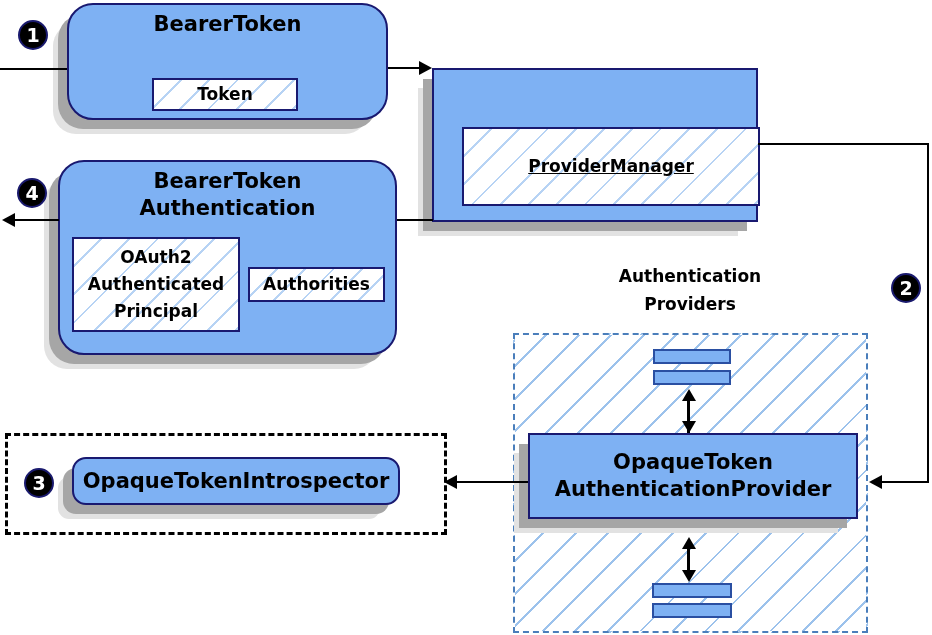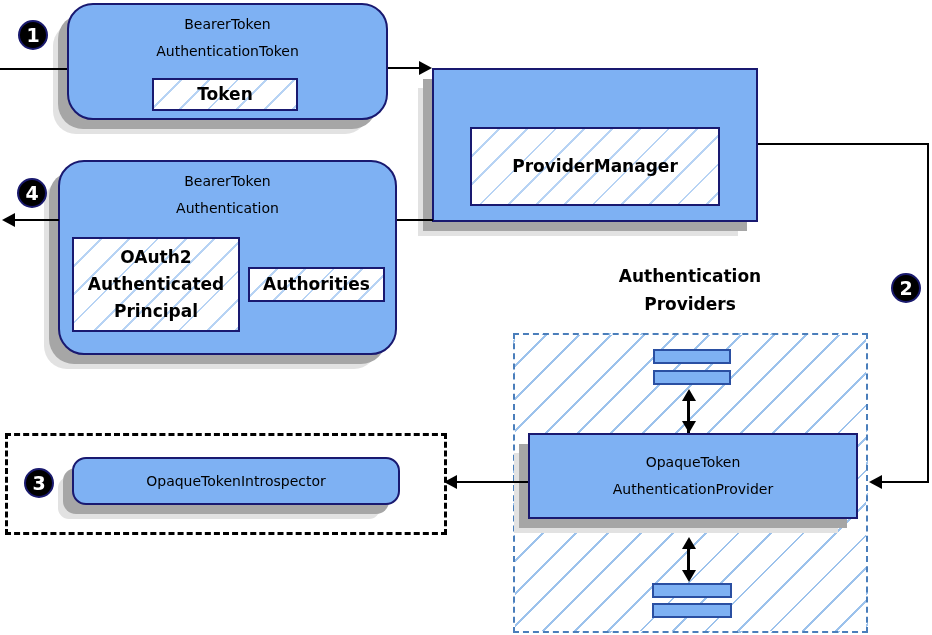--- a/index.html
+++ b/index.html
@@ -7,21 +7,21 @@
     position:relative;width:932px;height:635px;background:#ffffff;overflow:hidden;
     font-family:"DejaVu Sans","Liberation Sans",sans-serif;color:#000;
   }
   
   .node{
     position:absolute;box-sizing:border-box;
     background:#7eb1f3;border:2px solid #191970;
     box-shadow:-10px 10px 0 -1px #a6a6a6,-17px 17px 0 -3px #e2e2e2;
   }
   .rounded{border-radius:26px;}
-  .node-title{font-weight:normal;font-size:14px;line-height:27px;text-align:center;display:block;}
+  .node-title{font-weight:bold;font-size:21px;line-height:27px;text-align:center;display:block;}
   .title-wrap{position:absolute;left:0;right:0;top:6px;text-align:center;}
   
   .chip{
     position:absolute;box-sizing:border-box;
     background-color:#ffffff;
     background-image:repeating-linear-gradient(135deg,rgba(255,255,255,0) 0 18px,#b7d3f4 18px 20px);
     border:2px solid #191970;
     display:flex;align-items:center;justify-content:center;flex-direction:column;
     font-weight:bold;font-size:17px;line-height:27px;text-align:center;
   }
@@ -79,29 +79,28 @@
   </div>
 
   <div class="free-label" style="left:590px;top:262px;width:200px;">
     <span style="display:block;">Authentication</span>
     <span style="display:block;">Providers</span>
   </div>
 
   <div class="node rounded" style="left:67px;top:3px;width:321px;height:117px;">
     <div class="title-wrap">
       <span class="node-title">BearerToken</span>
-      <span class="node-title">AuthenticationToken</span>
     </div>
     <div class="chip" style="left:83px;top:73px;width:146px;height:33px;">
       <span>Token</span>
     </div>
   </div>
 
   <div class="node" style="left:432px;top:68px;width:326px;height:154px;">
-    <div class="chip" style="left:36px;top:57px;width:250px;height:79px;">
+    <div class="chip" style="left:28px;top:57px;width:298px;height:79px;text-decoration:underline;">
       <span>ProviderManager</span>
     </div>
   </div>
 
   <div class="node rounded" style="left:58px;top:160px;width:339px;height:195px;">
     <div class="title-wrap">
       <span class="node-title">BearerToken</span>
       <span class="node-title">Authentication</span>
     </div>
     <div class="chip" style="left:12px;top:75px;width:168px;height:95px;">

